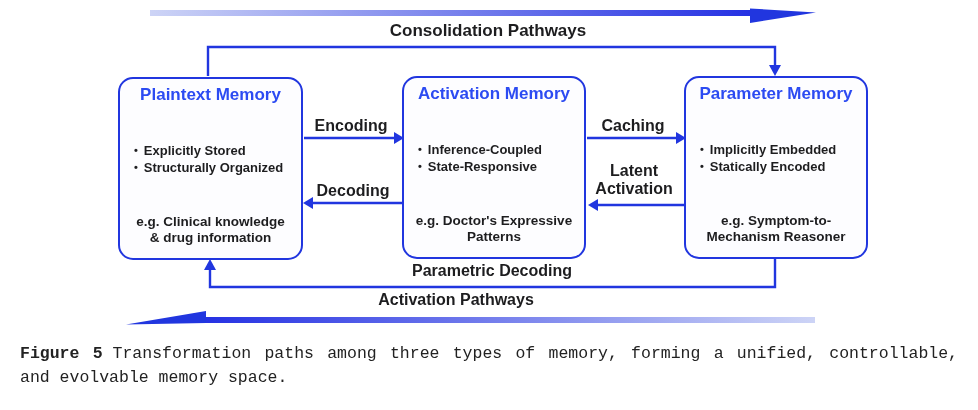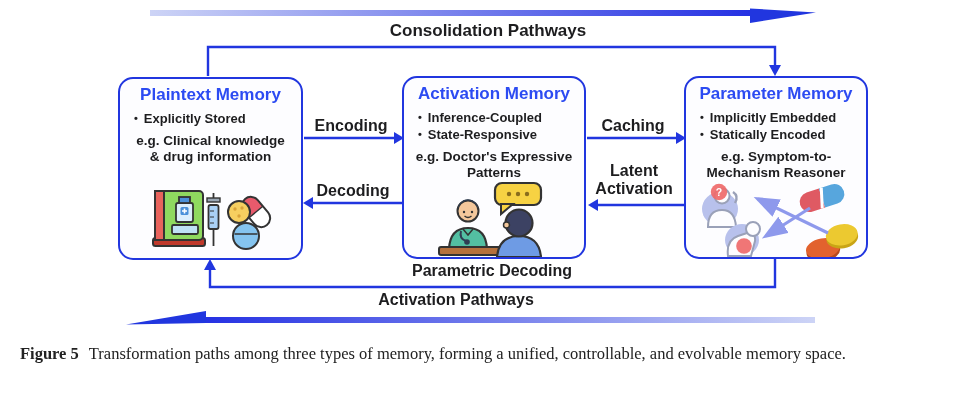--- a/index.html
+++ b/index.html
@@ -17,31 +17,31 @@
   .stop-dark{stop-color:var(--grad-dark);}
 
   .lbl{position:absolute;transform:translateX(-50%);white-space:nowrap;
        font-weight:bold;color:var(--text-dark);}
   .lbl-big{font-size:17px;}
   .lbl-mid{font-size:16px;}
   .lbl-wrap{white-space:normal;text-align:center;line-height:18px;width:96px;}
 
   .membox{position:absolute;width:184px;height:183px;background:#fdfdff;
           border:2.5px solid var(--line-blue);border-radius:15px;
-          display:flex;flex-direction:column;overflow:hidden;}
+          display:flex;flex-direction:column;overflow:hidden;gap:32px;}
   .box-title{text-align:center;font-size:17px;font-weight:bold;
              color:var(--title-blue);margin-top:6px;}
   .bullets{margin:5px 0 0 14px;font-size:13px;font-weight:bold;line-height:17px;}
   .bullet{display:flex;}
   .bullet::before{content:"•";margin-right:6px;font-size:11px;line-height:17px;}
   .example{margin-top:6px;text-align:center;font-size:13.5px;font-weight:bold;line-height:16px;}
   .icon-wrap{flex:1;display:flex;align-items:flex-end;justify-content:center;padding-bottom:5px;}
 
   .caption{position:absolute;left:20px;top:342px;width:938px;
-           font-family:Liberation Serif, serif;
+           font-family:Liberation Mono, monospace;
            font-size:16.5px;line-height:24px;color:#222;text-align:justify;}
   .caption b{margin-right:10px;}
 </style>
 </head>
 <body>
 
 <div class="canvas">
 
   <svg class="layer" width="978" height="335">
     <defs>
@@ -103,20 +103,23 @@
   <div class="lbl lbl-mid" style="left:633px;top:117px;">Caching</div>
   <div class="lbl lbl-mid lbl-wrap" style="left:634px;top:162px;">Latent Activation</div>
   <div class="lbl lbl-mid" style="left:492px;top:262px;">Parametric Decoding</div>
   <div class="lbl lbl-mid" style="left:456px;top:291px;">Activation Pathways</div>
 
   <div class="membox" style="left:118px;top:77px;width:185px;">
     <div class="box-title">Plaintext Memory</div>
     <div class="bullets">
       <div class="bullet">
           <span>Explicitly Stored</span>
+        </div>
+      <div class="bullet">
+          <span>Structurally Organized</span>
         </div>
     </div>
     <div class="example">
       <div>e.g. Clinical knowledge</div>
       <div>&amp; drug information</div>
     </div>
     <div class="icon-wrap">
       <svg width="122" height="64" viewBox="0 0 122 64">
         <rect x="3" y="49" width="52" height="8" rx="2.5" fill="#c0392b" stroke="#333" stroke-width="2"></rect>
         <rect x="5" y="2" width="48" height="49" rx="4" fill="#8fd95f" stroke="#333" stroke-width="2"></rect>

